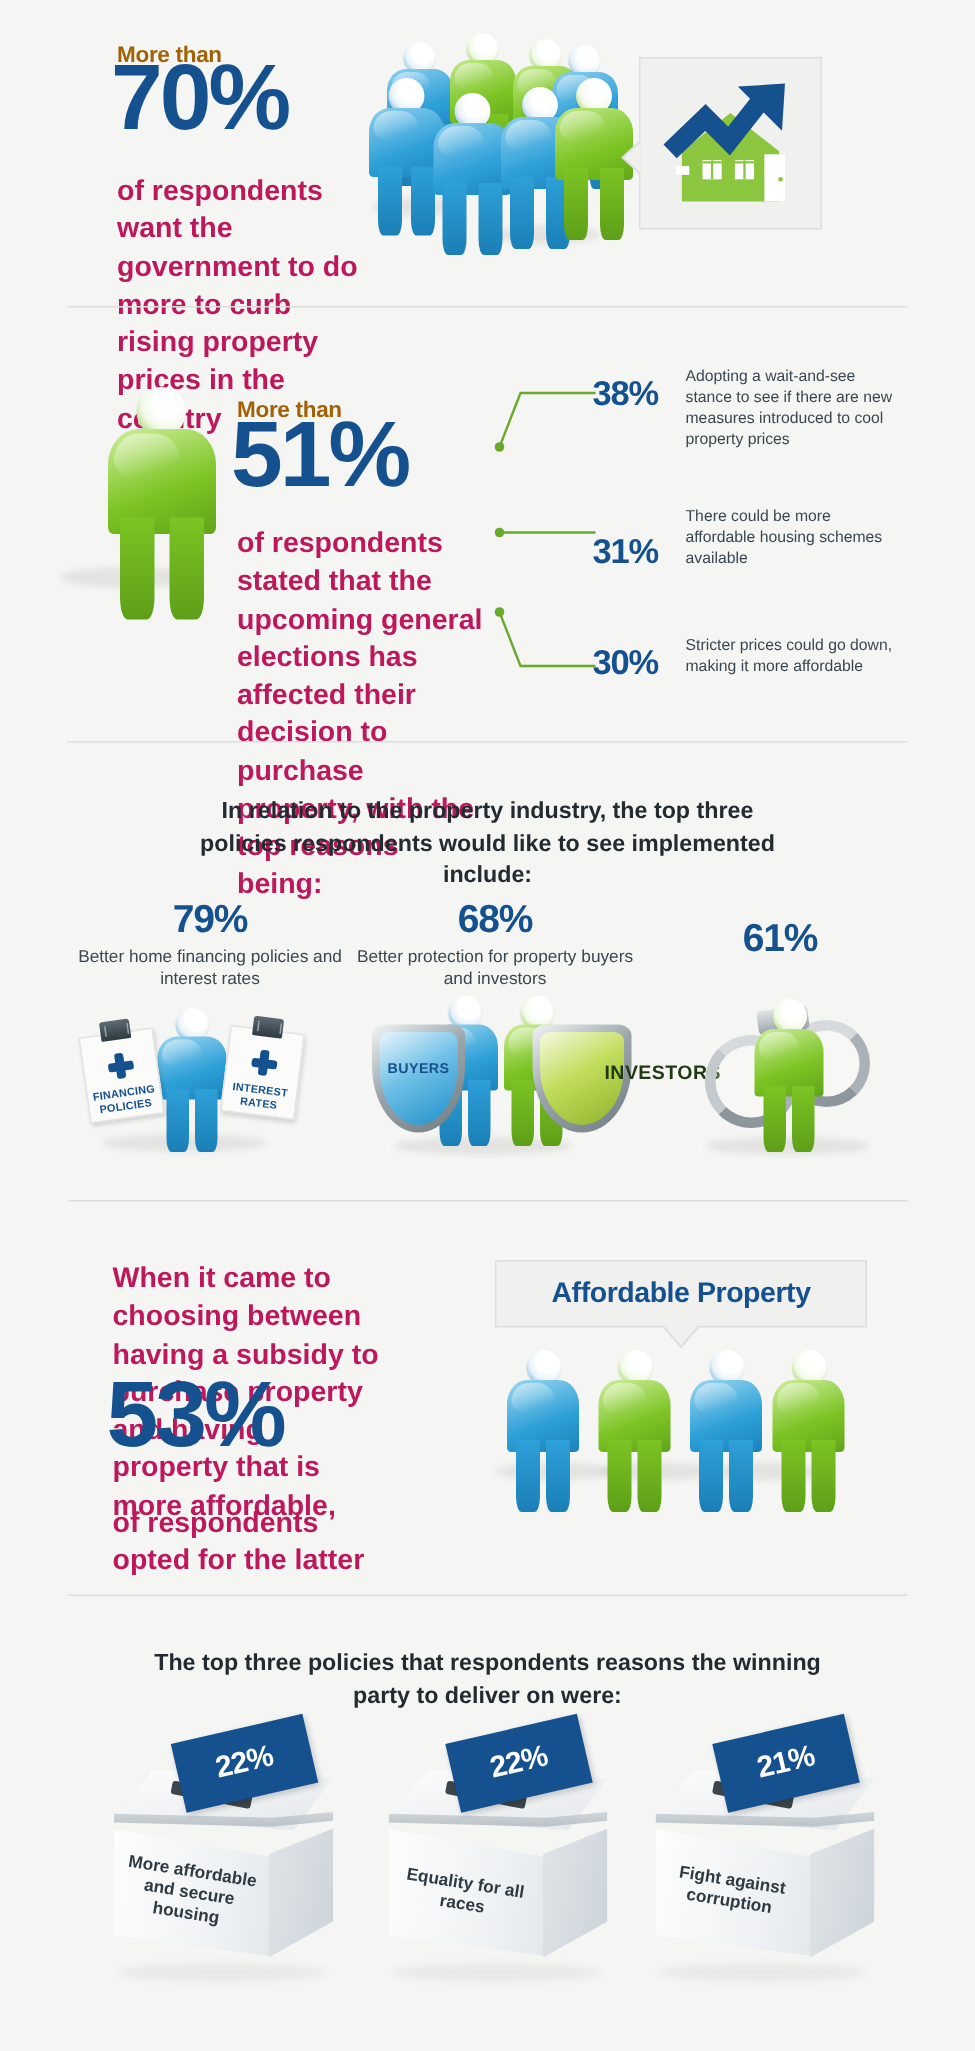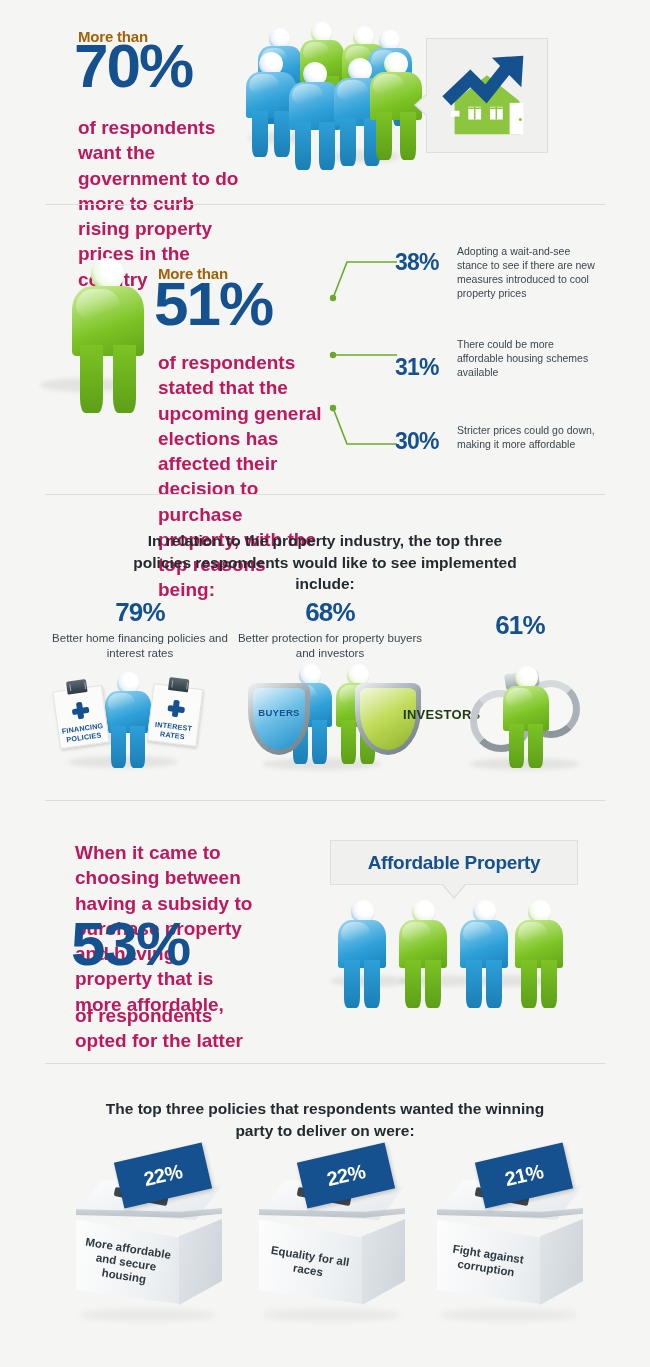--- a/index.html
+++ b/index.html
@@ -505,21 +505,21 @@
           <div class="legL" style="left:6px;width:16px;height:48px;background:linear-gradient(180deg,#7cc424,#5d9f18);"></div>
           <div class="legR" style="right:6px;width:16px;height:48px;background:linear-gradient(180deg,#7cc424,#5d9f18);"></div>
         </div>
       </div>
     </div>
   </div>
 
   <div class="divider" style="top:1063px;"></div>
 
   <div>
-    <div class="center-head" style="top:1098px;left:0;padding:0 90px;">The top three policies that respondents wanted the winning party to deliver on were:</div>
+    <div class="center-head" style="top:1098px;left:0;padding:0 90px;">The top three policies that respondents reasons the winning party to deliver on were:</div>
 
     <div class="ballot" style="left:62px;top:1150px;">
       <div class="bshadow"></div>
       <div class="bx-top"></div>
       <div class="bx-lip"></div>
       <div class="bx-front"></div>
       <div class="bx-side"></div>
       <div class="slot"></div>
       <div class="paper">
         <span>22%</span>

